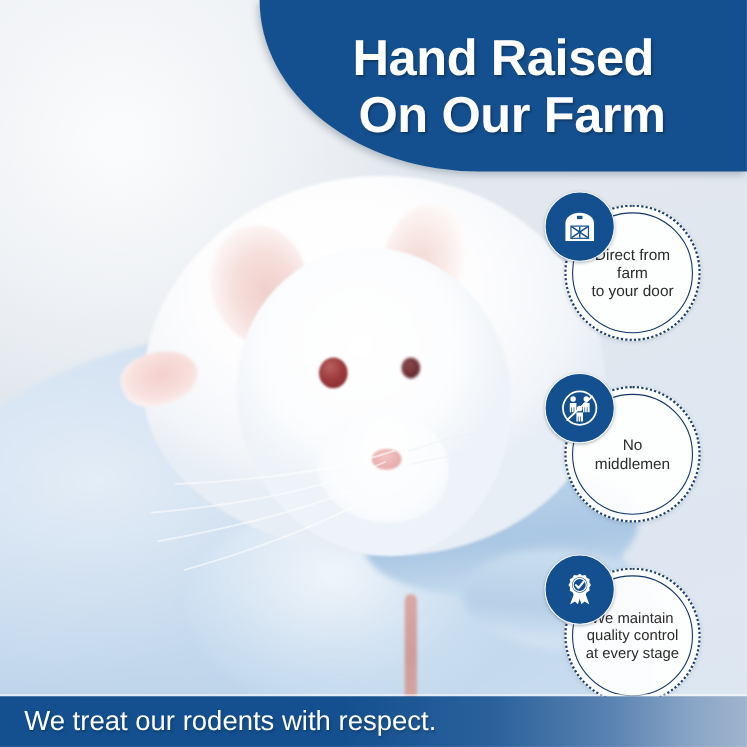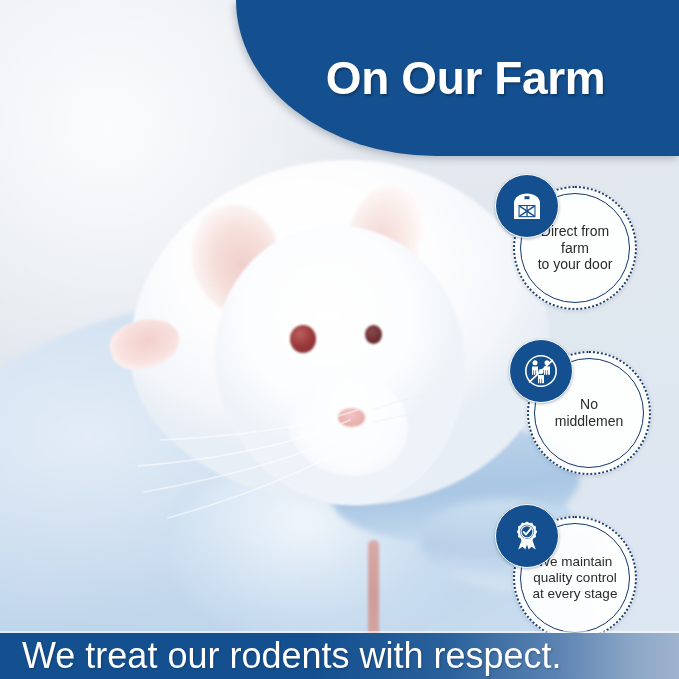--- a/index.html
+++ b/index.html
@@ -237,39 +237,39 @@
     border: 1.5px solid #ffffff;
     display: flex;
     align-items: center;
     justify-content: center;
     box-shadow: 0 1px 3px rgba(20,40,70,0.35);
     z-index: 3;
   }
   .badge-icon svg { display: block; }
 
   #badge-1 { left: 513px; top: 186px; }
-  #badge-2 { left: 527px; top: 351px; }
+  #badge-2 { left: 513px; top: 351px; }
   #badge-3 { left: 513px; top: 516px; }
   #badge-3 .badge-text { font-size: 13.5px; }
 
   
   .footer-banner {
     position: absolute;
     left: 0;
     bottom: 0;
     width: 679px;
     height: 46px;
     background: linear-gradient(90deg, #14508f 0%, #14508f 46%, #2a619b 66%, #5b83b2 82%, #8aa6c6 93%, #9fb4cd 100%);
     display: flex;
     align-items: center;
     z-index: 4;
   }
   .footer-text {
     color: #ffffff;
-    font-size: 36px;
+    font-size: 25px;
     line-height: 1;
     padding-left: 22px;
     white-space: nowrap;
     text-shadow: 1px 1px 2px rgba(10,30,60,0.35);
   }
   .footer-topline {
     position: absolute;
     left: 0;
     bottom: 46px;
     width: 679px;
@@ -311,20 +311,21 @@
         <path d="M238 30 C 196 44, 130 56, 40 60"></path>
       </g>
       <g stroke="#e9f0f8" stroke-width="1.4" stroke-linecap="round" opacity="0.8">
         <path d="M252 30 C 286 18, 314 12, 338 10"></path>
         <path d="M254 42 C 288 34, 316 30, 339 28"></path>
       </g>
     </svg>
   </div>
 
   <div class="header-banner">
+    <div class="header-line l1">Hand Raised</div>
     <div class="header-line l2">On Our Farm</div>
   </div>
 
   <div class="badge" id="badge-1">
     <div class="badge-dotted"></div>
     <div class="badge-inner">
       <div class="badge-text">Direct from farm
 to your door</div>
     </div>
     <div class="badge-icon">

